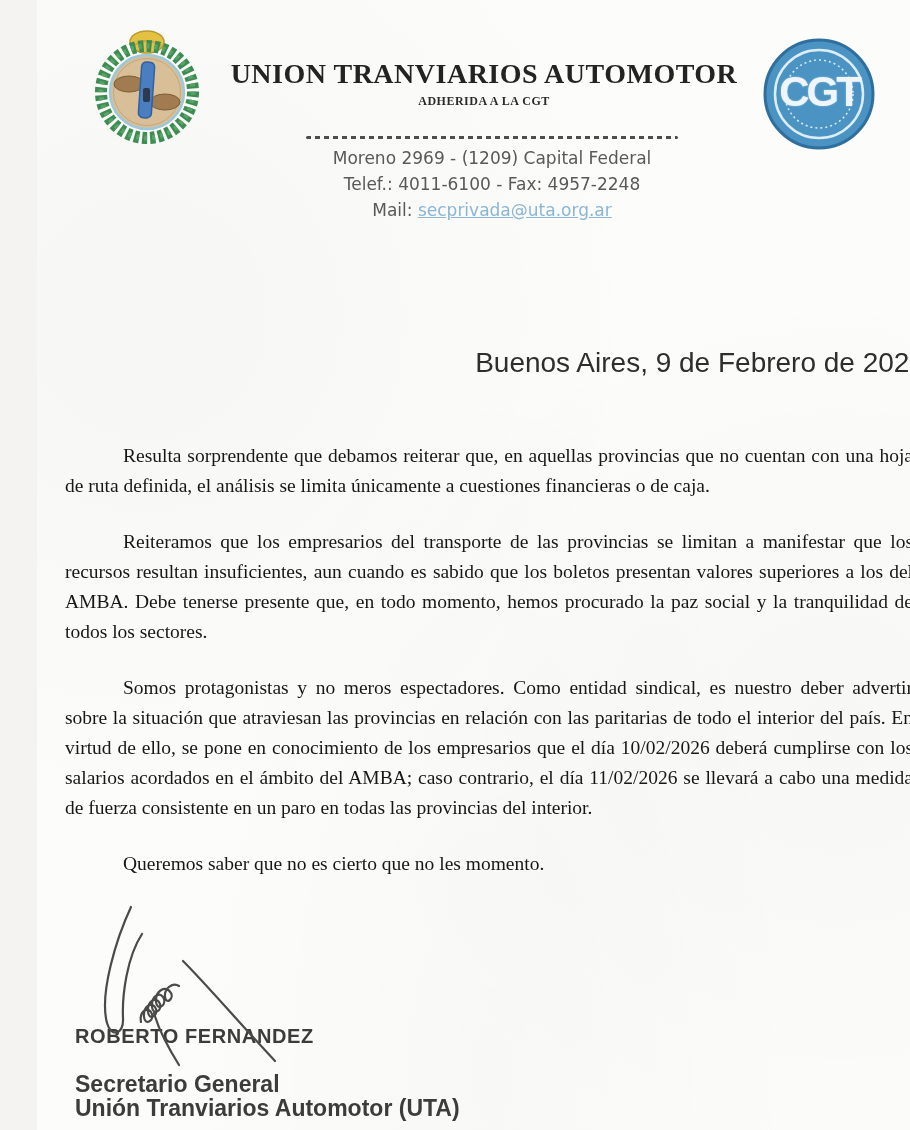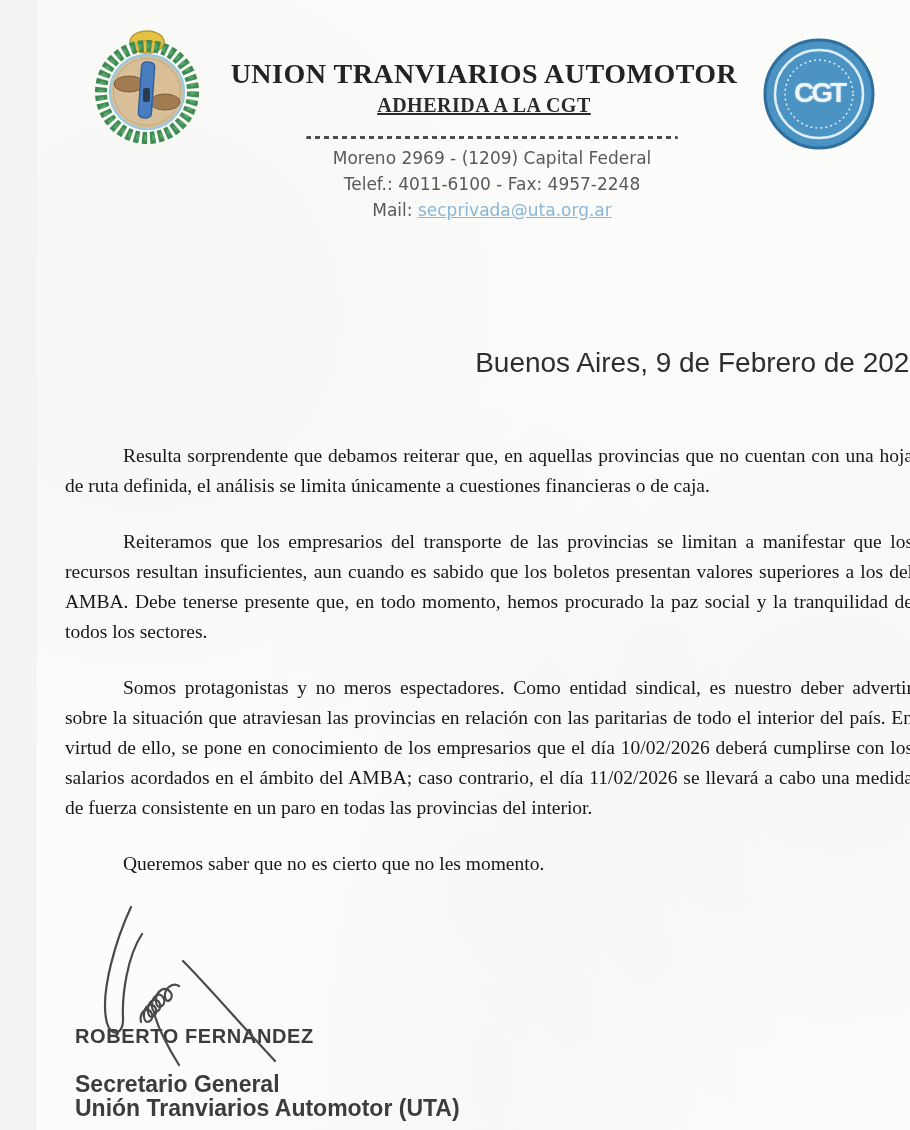--- a/index.html
+++ b/index.html
@@ -28,40 +28,39 @@
     justify-content: space-between;
     align-items: flex-start;
     padding: 26px 72px 0 52px;
   }
   .logo-uta { width: 116px; height: 120px; flex: 0 0 auto; }
   .logo-cgt { position: relative; width: 112px; height: 112px; margin-top: 12px; flex: 0 0 auto; }
   .logo-cgt .cgt-letters {
     position: absolute; top: 50%; left: 50%;
     transform: translate(-50%, -54%);
     font-family: "Liberation Sans", sans-serif;
-    font-weight: bold; font-size: 28px; letter-spacing: -3px;
+    font-weight: bold; font-size: 42px; letter-spacing: -3px;
     color: #eef6fb; text-shadow: 0 0 2px rgba(255,255,255,0.5);
   }
   .head-center { flex: 1 1 auto; text-align: center; padding-top: 32px; }
   .org-title {
     font-family: "Liberation Serif", serif;
     font-weight: bold;
     font-size: 28px;
     letter-spacing: 0.5px;
     color: #232323;
     white-space: nowrap;
   }
   .org-subtitle {
     font-family: "Liberation Serif", serif;
     font-weight: bold;
-    font-size: 20px;
+    font-size: 12px;
     letter-spacing: 0.5px;
     margin-top: 4px;
     color: #2b2b2b;
-    text-decoration: underline;
   }
 
   
   .address-block {
     text-align: center;
     margin-top: -14px;
     font-family: "DejaVu Sans", sans-serif;
     font-size: 17px;
     font-weight: 500;
     color: #595959;

